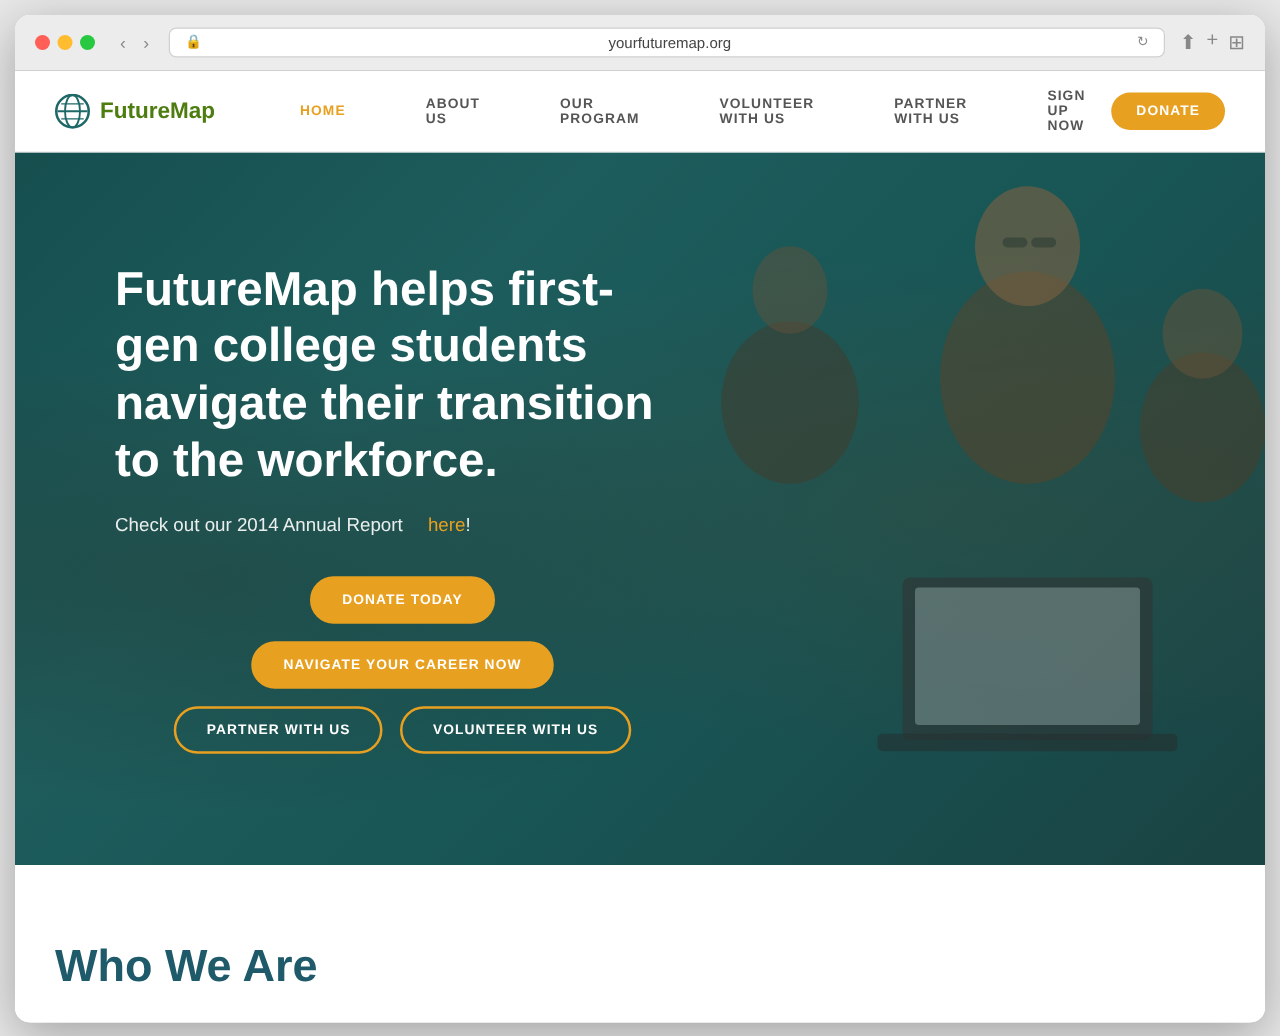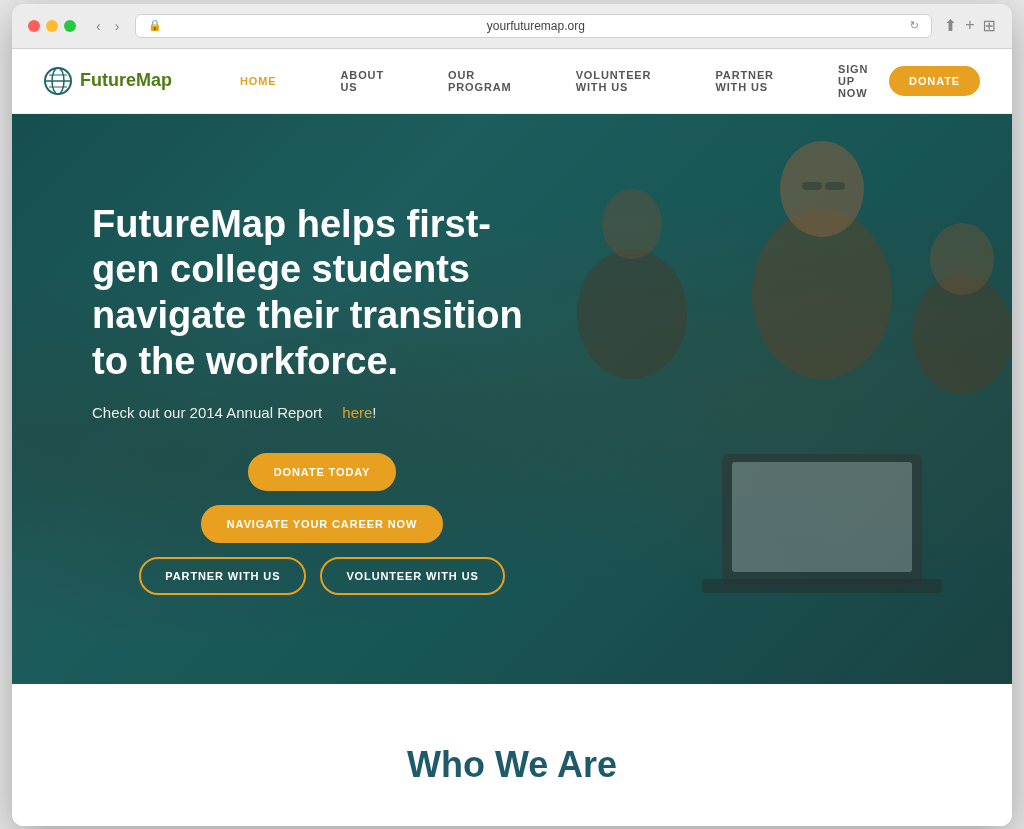--- a/index.html
+++ b/index.html
@@ -234,22 +234,21 @@
 
     .hero-btn-outline {
       background: transparent;
       color: #fff;
       border-color: #e8a020;
     }
 
     
     .who-we-are {
       background: #fff;
-      padding: 60px 32px 40px;
-      text-align: center;
+      padding: 60px 32px 24px;
     }
 
     .section-title {
       font-size: 36px;
       font-weight: 800;
       color: #1e5a6a;
     }
   </style>
 </head>
 <body>

